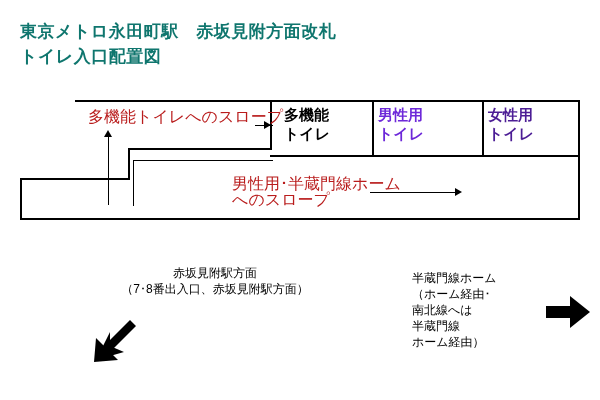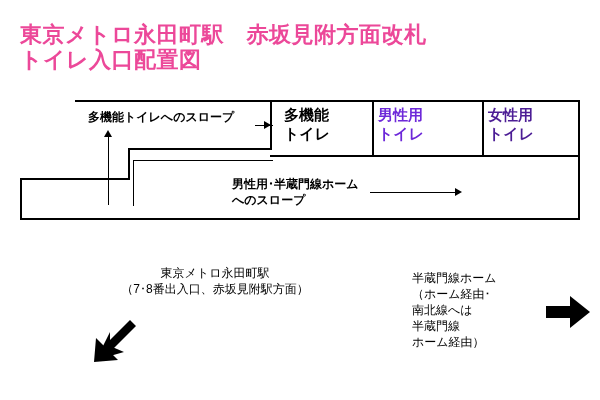--- a/index.html
+++ b/index.html
@@ -16,25 +16,25 @@
   }
   #stage {
     position: relative;
     width: 600px;
     height: 400px;
   }
   .abs { position: absolute; }
 
   
   .title-line {
-    font-size: 22px;
+    font-size: 17px;
     font-weight: bold;
     letter-spacing: 0.5px;
     white-space: nowrap;
-    color: #ec4899;
+    color: #0f766e;
   }
   #title1 { left: 20px; top: 20px; }
   #title2 { left: 20px; top: 45px; }
 
   
   .wall {
     background: #000;
   }
 
   
@@ -44,25 +44,24 @@
     line-height: 19px;
     text-align: left;
     white-space: nowrap;
   }
   .room-label.black { color: #000; }
   .room-label.blue  { color: #6d28d9; }
   .room-label.red   { color: #4c1d95; }
 
   
   .annot {
-    font-size: 12px;
-    color: #000000;
+    font-size: 16px;
+    color: #b91c1c;
     white-space: nowrap;
     line-height: 16px;
-    font-weight: bold;
   }
 
   
   .line-h { background: #000; height: 1px; }
   .line-v { background: #000; width: 1px; }
 
   
   .ah-right {
     width: 0; height: 0;
     border-top: 4px solid transparent;
@@ -151,21 +150,21 @@
     <div>へのスロープ</div>
   </div>
 
   <div class="abs line-h" style="left:370px; top:192px; width:90px;"></div>
   <div class="abs ah-right" style="left:455px; top:188px;"></div>
 
   <div class="abs line-v" style="left:133px; top:160px; height:46px;"></div>
   <div class="abs line-h" style="left:133px; top:160px; width:140px;"></div>
 
   <div class="abs caption center" style="left:80px; top:265px; width:270px;">
-    <div>東京メトロ永田町駅</div>
+    <div>赤坂見附駅方面</div>
     <div>（7･8番出入口、赤坂見附駅方面）</div>
   </div>
 
   <svg class="abs" style="left:90px; top:318px;" width="50" height="48" viewBox="0 0 50 48">
     <polygon points="46,2 46,16 22,16 22,16 22,30 46,30 46,30
                      46,2" fill="none"></polygon>
     <polygon points="44,6 26,24 38,24 38,34 22,34 22,18 34,18 16,36 16,36" fill="none"></polygon>
 
     <g fill="#000">
       <polygon points="44,4 20,28 20,14 6,42 34,34 20,28 44,4"></polygon>

